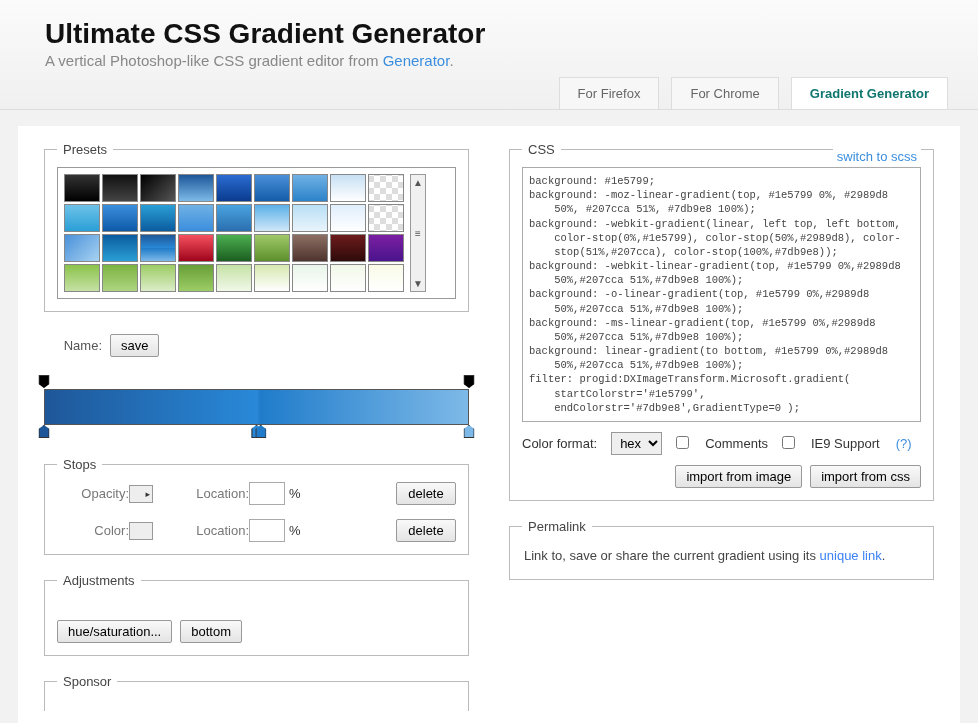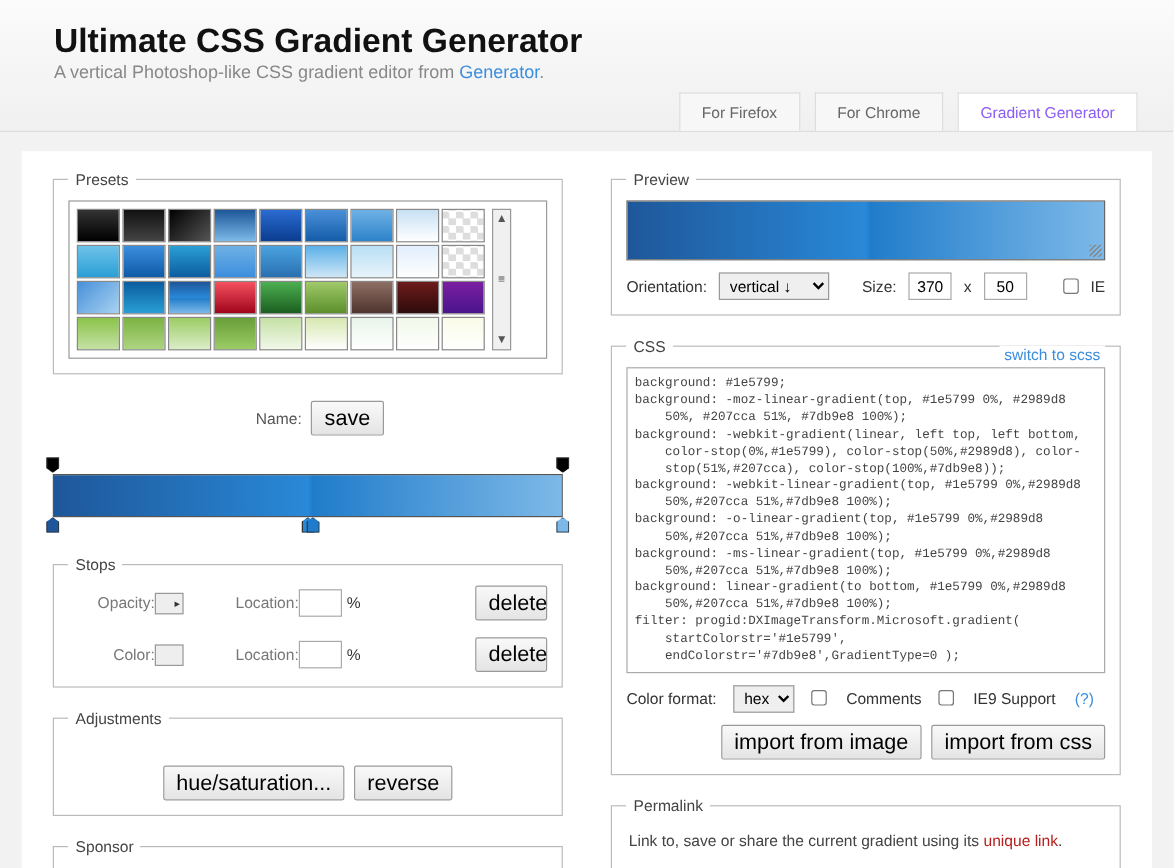--- a/index.html
+++ b/index.html
@@ -3,55 +3,55 @@
 <meta charset="utf-8">
 <style>
 * { box-sizing: border-box; margin: 0; padding: 0; }
 body { font-family: Arial, Helvetica, sans-serif; font-size: 13px; color: #333; background: #f2f2f2; width: 978px; }
 .header { background: linear-gradient(#fbfbfb, #f0f0f0); padding: 18px 30px 0 45px; border-bottom: 1px solid #ddd; }
 .header h1 { font-size: 28px; font-weight: bold; color: #111; }
 .tagline { color: #888; font-size: 15px; margin-top: 2px; }
 .tagline a { color: #3b8ede; text-decoration: none; }
 .tabs { display: flex; justify-content: flex-end; margin-top: 8px; gap: 12px; }
 .tab { padding: 8px 18px; border: 1px solid #ddd; border-bottom: none; background: #f7f7f7; color: #666; cursor: pointer; font-size: 13px; }
-.tab.active { background: #fff; color: #8b5cf6; }
+.tab.active { background: #fff; color: #0f766e; font-weight: bold; }
 .main { background: #fff; margin: 16px 18px; padding: 16px 26px; display: flex; gap: 40px; }
 .col { flex: 1; }
 fieldset { border: 1px solid #bbb; padding: 10px 12px 12px 12px; margin-bottom: 18px; position: relative; }
 legend { padding: 0 6px; color: #444; font-size: 13px; }
 .legend-link { position: absolute; right: 12px; top: -8px; background: #fff; padding: 0 4px; color: #3b8ede; cursor: pointer; font-size: 13px; }
 .presets-box { border: 1px solid #999; padding: 6px; display: flex; gap: 6px; }
 .swatches { display: grid; grid-template-columns: repeat(9, 36px); grid-auto-rows: 28px; gap: 2px; }
 .swatch { border: 1px solid #888; cursor: pointer; }
 .scrollbar { width: 16px; border: 1px solid #999; background: #f0f0f0; display: flex; flex-direction: column; justify-content: space-between; align-items: center; font-size: 10px; color: #555; }
 .scrollbar span { padding: 2px 0; cursor: pointer; }
-.row { display: flex; align-items: center; gap: 8px; margin-top: 22px; justify-content: center; }
+.row { display: flex; align-items: center; gap: 8px; margin-top: 22px; }
 .label { color: #555; width: 58px; text-align: right; }
 input[type=text] { border: 1px solid #aaa; padding: 3px 5px; font-size: 13px; }
-.btn { background: linear-gradient(#f9f9f9,#e4e4e4); border: 1px solid #999; padding: 3px 10px; font-size: 18px; cursor: pointer; border-radius: 2px; }
+.btn { background: linear-gradient(#f9f9f9,#e4e4e4); border: 1px solid #999; padding: 3px 10px; font-size: 13px; cursor: pointer; border-radius: 2px; }
 .name-input { width: 286px; }
 .gradient-editor { margin: 18px 0; }
 .grad-bar { height: 36px; border: 1px solid #555; background: linear-gradient(to right,#1e5799 0%,#2989d8 50%,#207cca 51%,#7db9e8 100%); position: relative; }
 .opacity-stops, .color-stops { position: relative; height: 14px; }
 .stop-marker { position: absolute; width: 11px; height: 13px; border: 1px solid #333; background: #fff; cursor: pointer; transform: translateX(-50%); }
 .stop-marker.top { clip-path: polygon(0 0,100% 0,100% 70%,50% 100%,0 70%); }
 .stop-marker.bot { clip-path: polygon(50% 0,100% 30%,100% 100%,0 100%,0 30%); }
 .preview-box { height: 50px; border: 1px solid #666; background: linear-gradient(to right,#1e5799 0%,#2989d8 50%,#207cca 51%,#7db9e8 100%); position: relative; }
 .resize-grip { position: absolute; right: 2px; bottom: 2px; width: 10px; height: 10px; background: repeating-linear-gradient(135deg,#888,#888 1px,transparent 1px,transparent 3px); cursor: nwse-resize; }
 select { border: 1px solid #999; padding: 2px 4px; font-size: 13px; }
 .size-input { width: 36px; text-align: center; }
 .css-code { border: 1px solid #aaa; padding: 6px; font-family: "Courier New", monospace; font-size: 10.5px; line-height: 1.35; color: #444; white-space: pre-wrap; background: #fff; }
 .checkbox-row { display: flex; align-items: flex-start; gap: 16px; }
 .color-chip { width: 24px; height: 18px; border: 1px solid #999; background: #eee; }
 .help { color: #3b8ede; cursor: pointer; }
 .stops-grid { display: grid; grid-template-columns: 72px 54px 66px 40px 20px 1fr 60px; row-gap: 14px; align-items: center; }
 .stops-grid .lbl { text-align: right; color: #777; }
 .loc-input { width: 36px; }
 .permalink { color: #444; padding: 4px 2px; }
-.permalink a { color: #b91c1c; text-decoration: none; }
+.permalink a { color: #3b82f6; text-decoration: none; }
 .import-row { display: flex; justify-content: flex-end; gap: 8px; margin-top: 10px; }
 .orient-row { display:flex; align-items:center; gap:10px; margin-top:10px; flex-wrap:wrap;}
 .spacer { flex:1; }
 .small-gap { gap: 14px; }
 </style>
 </head>
 <body>
 
 <div class="header">
   <h1>Ultimate CSS Gradient Generator</h1>
@@ -154,49 +154,31 @@
         <span>%</span>
         <span></span>
         <button class="btn">delete</button>
       </div>
     </fieldset>
 
     <fieldset>
       <legend>Adjustments</legend>
       <div class="row">
         <button class="btn">hue/saturation...</button>
-        <button class="btn">reverse</button>
+        <button class="btn">bottom</button>
       </div>
     </fieldset>
 
     <fieldset style="border-bottom:none;margin-bottom:0;">
       <legend>Sponsor</legend>
     </fieldset>
   </div>
 
   <div class="col">
 
-    <fieldset>
-      <legend>Preview</legend>
-      <div class="preview-box">
-        <div class="resize-grip"></div>
-      </div>
-      <div class="orient-row">
-        <span>Orientation:</span>
-        <select style="width:92px;"><option>vertical ↓</option></select>
-        <span class="spacer"></span>
-        <span>Size:</span>
-        <input type="text" class="size-input" value="370" style="">
-        <span>x</span>
-        <input type="text" class="size-input" value="50" style="">
-        <span style="width:10px;"></span>
-        <input type="checkbox" style="">
-        <span>IE</span>
-      </div>
-    </fieldset>
 
     <fieldset>
       <legend>CSS</legend>
       <span class="legend-link">switch to scss</span>
       <div class="css-code">background: #1e5799;
 background: -moz-linear-gradient(top, #1e5799 0%, #2989d8
     50%, #207cca 51%, #7db9e8 100%);
 background: -webkit-gradient(linear, left top, left bottom,
     color-stop(0%,#1e5799), color-stop(50%,#2989d8), color-
     stop(51%,#207cca), color-stop(100%,#7db9e8));

